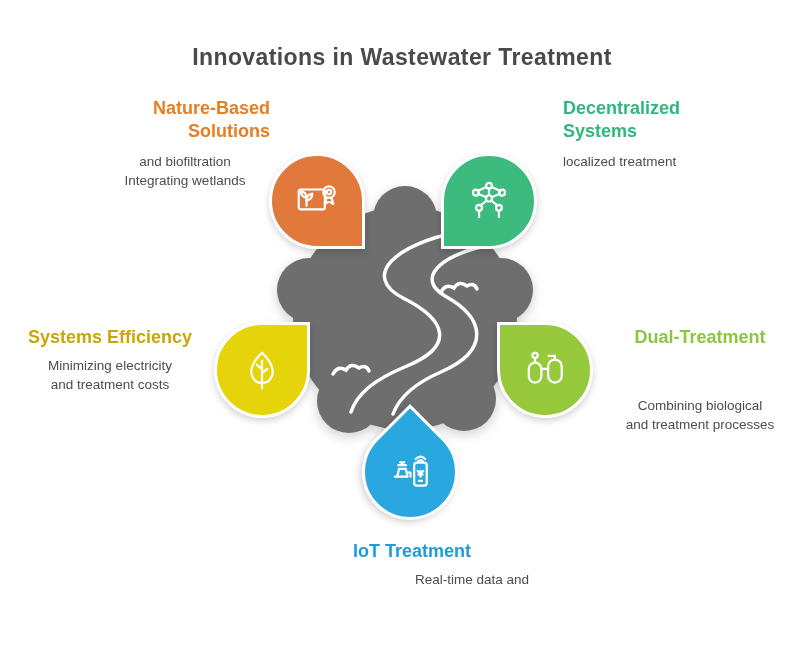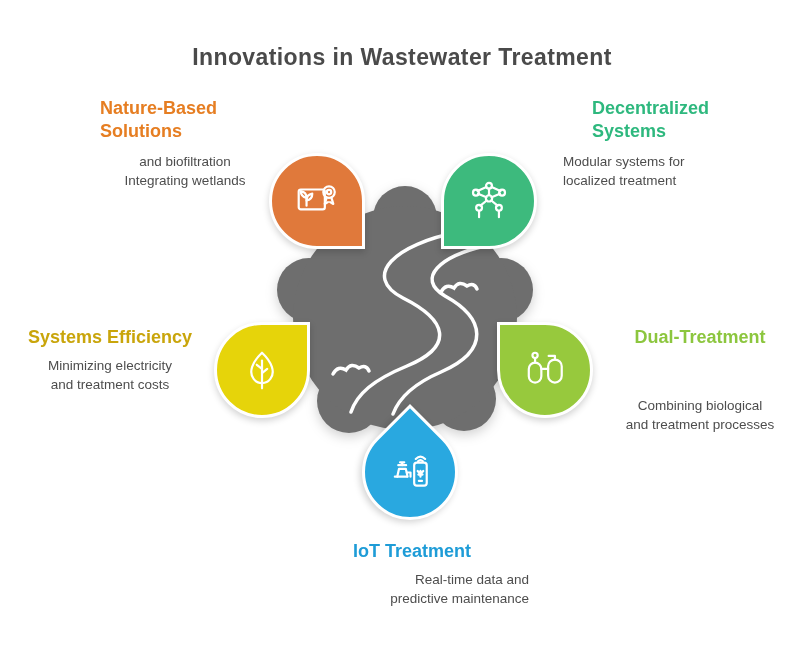--- a/index.html
+++ b/index.html
@@ -28,21 +28,21 @@
   #petal-energy{left:214px;top:322px;border-radius:50% 0 50% 50%;}
   #petal-dual{left:497px;top:322px;border-radius:0 50% 50% 50%;}
   #petal-iot{left:362px;top:424px;border-radius:0 50% 50% 50%;transform:rotate(45deg);}
   #petal-iot .icon{transform:rotate(-45deg);}
   .icon{display:flex;align-items:center;justify-content:center;}
   .icon svg{display:block;stroke:#fff;fill:none;stroke-width:2.1;stroke-linecap:round;stroke-linejoin:round;}
   .label{position:absolute;font-weight:bold;font-size:18px;line-height:23px;z-index:3;}
   .label span{display:block;}
   .desc{position:absolute;font-size:13.5px;line-height:19px;color:var(--desc-color);z-index:3;}
   .desc span{display:block;}
-  #label-nature{left:100px;top:97px;width:170px;text-align:left;}
+  #label-nature{left:100px;top:97px;width:170px;text-align:right;}
   #desc-nature{left:92px;top:152px;width:186px;text-align:center;}
   #label-decentralized{left:563px;top:97px;width:190px;text-align:left;}
   #desc-decentralized{left:563px;top:152px;width:195px;text-align:left;}
   #label-energy{left:15px;top:326px;width:190px;text-align:center;}
   #desc-energy{left:10px;top:356px;width:200px;text-align:center;}
   #label-dual{left:600px;top:326px;width:200px;text-align:center;}
   #desc-dual{left:598px;top:356px;width:204px;text-align:center;margin-top:40px;}
   #label-iot{left:310px;top:540px;width:204px;text-align:center;}
   #desc-iot{left:295px;top:570px;width:234px;text-align:right;}
 </style>
@@ -145,26 +145,25 @@
 
   <div class="label" id="label-nature" style="color: rgb(230, 126, 34);">
     <span>Nature-Based</span>
     <span>Solutions</span>
   </div>
   <div class="desc" id="desc-nature">
     <span>and biofiltration</span>
     <span>Integrating wetlands</span>
   </div>
 
-  <div class="label" id="label-decentralized" style="color: rgb(46, 184, 126); margin-left: 29px;">
+  <div class="label" id="label-decentralized" style="color: rgb(46, 184, 126);">
     <span>Decentralized</span>
     <span>Systems</span>
   </div>
   <div class="desc" id="desc-decentralized">
-    <span>Modular systems for</span>
     <span>localized treatment</span>
   </div>
 
   <div class="label" id="label-energy" style="color: rgb(201, 165, 11);">
     <span>Systems Efficiency</span>
     <span></span>
   </div>
   <div class="desc" id="desc-energy">
     <span>Minimizing electricity</span>
     <span>and treatment costs</span>
@@ -178,16 +177,15 @@
     <span>Combining biological</span>
     <span>and treatment processes</span>
   </div>
 
   <div class="label" id="label-iot" style="color: rgb(30, 156, 215);">
     <span>IoT Treatment</span>
     <span></span>
   </div>
   <div class="desc" id="desc-iot">
     <span>Real-time data and</span>
-    <span>predictive maintenance</span>
   </div>
 
 </div>
 
 </body></html>

